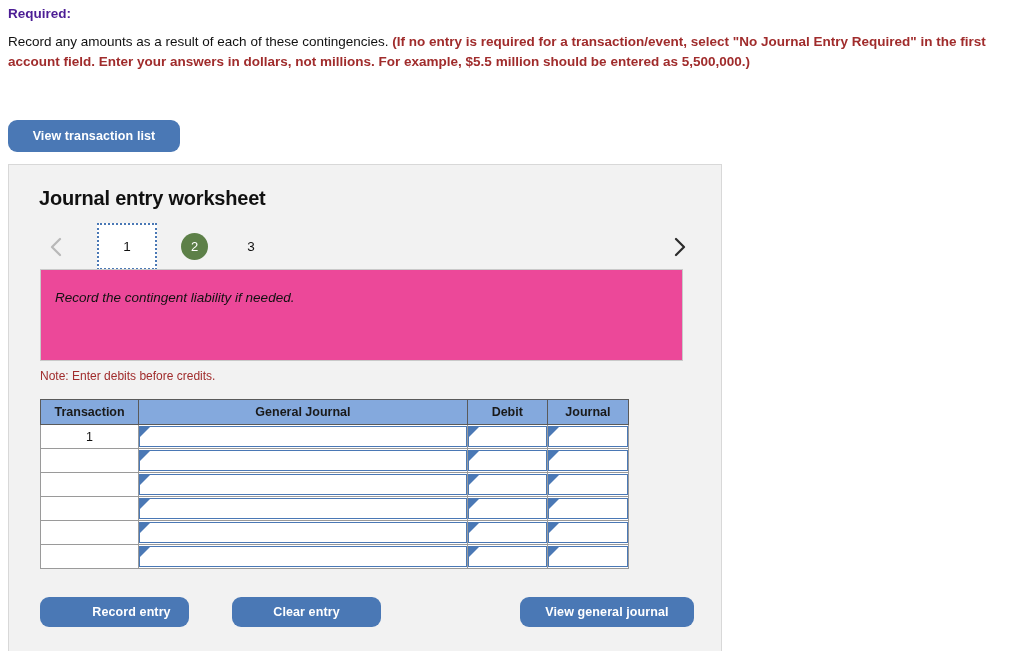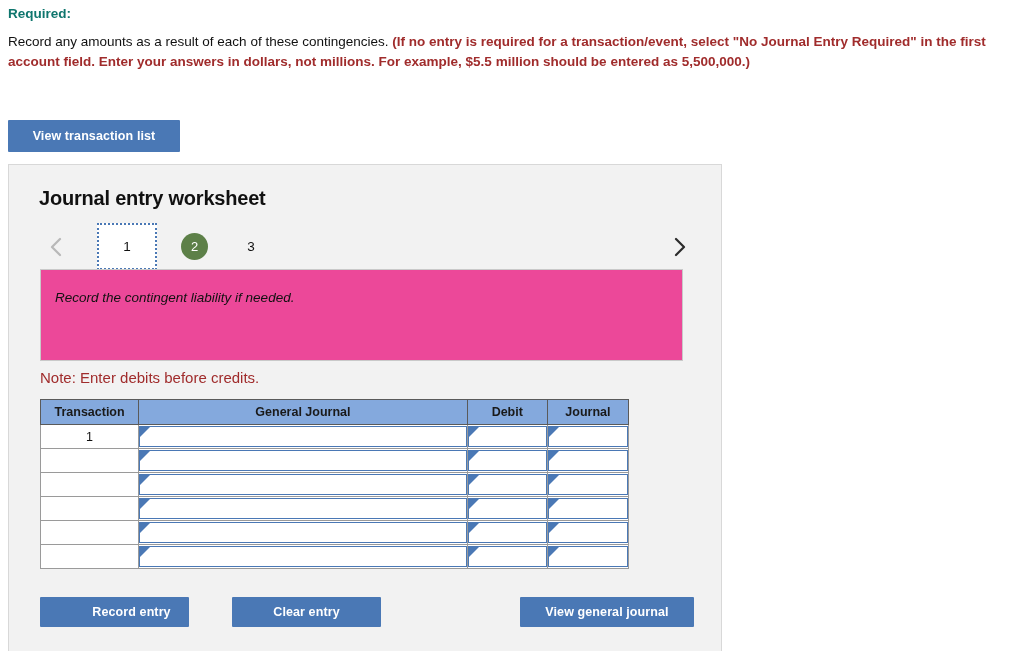--- a/index.html
+++ b/index.html
@@ -19,21 +19,21 @@
   
   .required-block {
     position: absolute;
     left: 8px;
     top: 4px;
     width: 1006px;
   }
   .required-label {
     font-size: 13.5px;
     font-weight: bold;
-    color: #0f766e;
+    color: #4c1d95;
     line-height: 19px;
   }
   .required-body {
     font-size: 13.5px;
     color: #111111;
     line-height: 20px;
     margin-top: 9px;
   }
   .emphasis-red {
     color: #a02c2c;
@@ -43,21 +43,21 @@
   
   .btn {
     display: inline-flex;
     align-items: center;
     justify-content: center;
     background: #4a78b5;
     color: #ffffff;
     font-size: 12.5px;
     font-weight: bold;
     border: none;
-    border-radius: 1px;
+    border-radius: 9px;
     cursor: pointer;
     font-family: "Liberation Sans", sans-serif;
     letter-spacing: 0.1px;
   }
   .btn-view-transaction {
     position: absolute;
     left: 8px;
     top: 120px;
     width: 172px;
     height: 32px;
@@ -171,21 +171,21 @@
     top: 20px;
     font-size: 13.5px;
     color: #111111;
   }
 
   
   .note-text {
     position: absolute;
     left: 31px;
     top: 204px;
-    font-size: 15px;
+    font-size: 12px;
     color: #a02c2c;
   }
 
   
   .journal-table {
     position: absolute;
     left: 31px;
     top: 234px;
     width: 589px;
     border-collapse: collapse;

